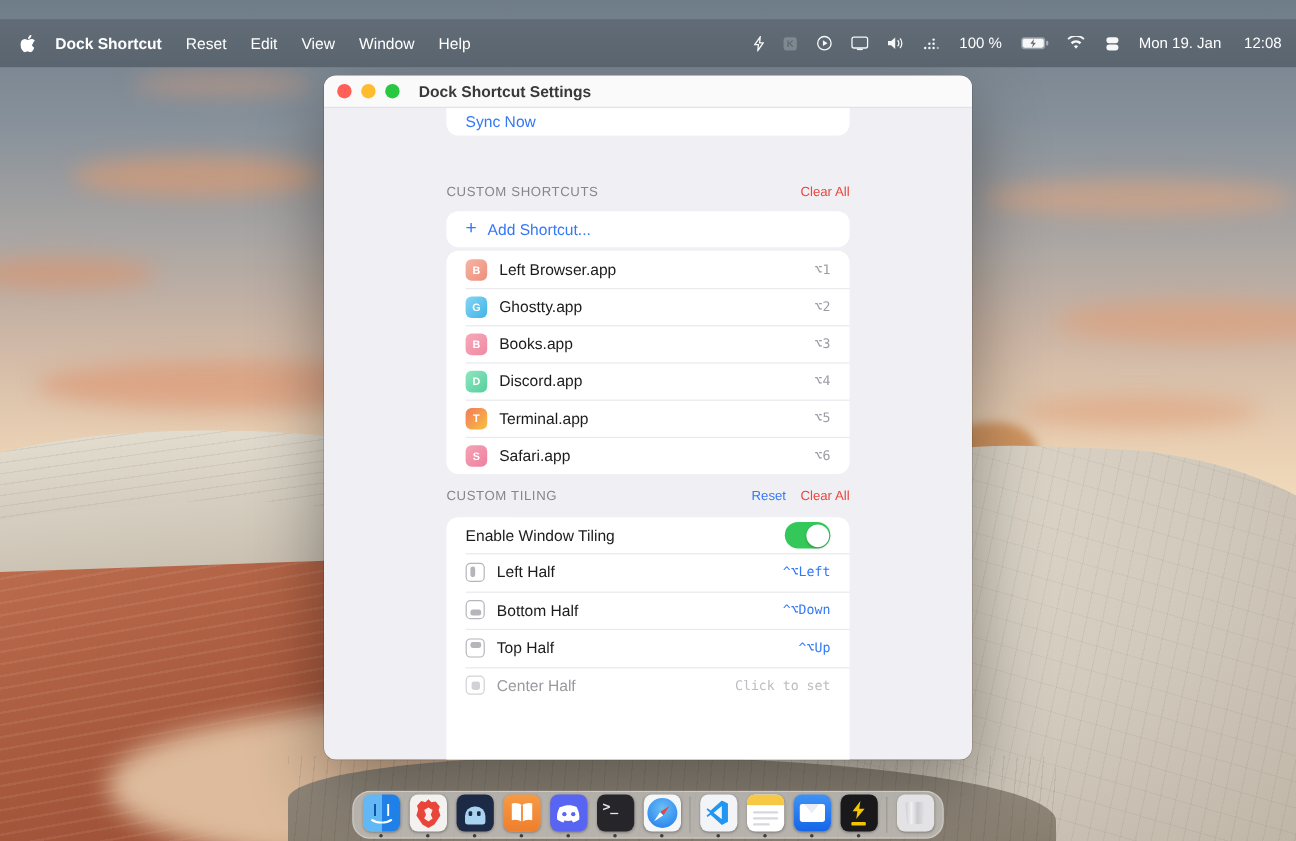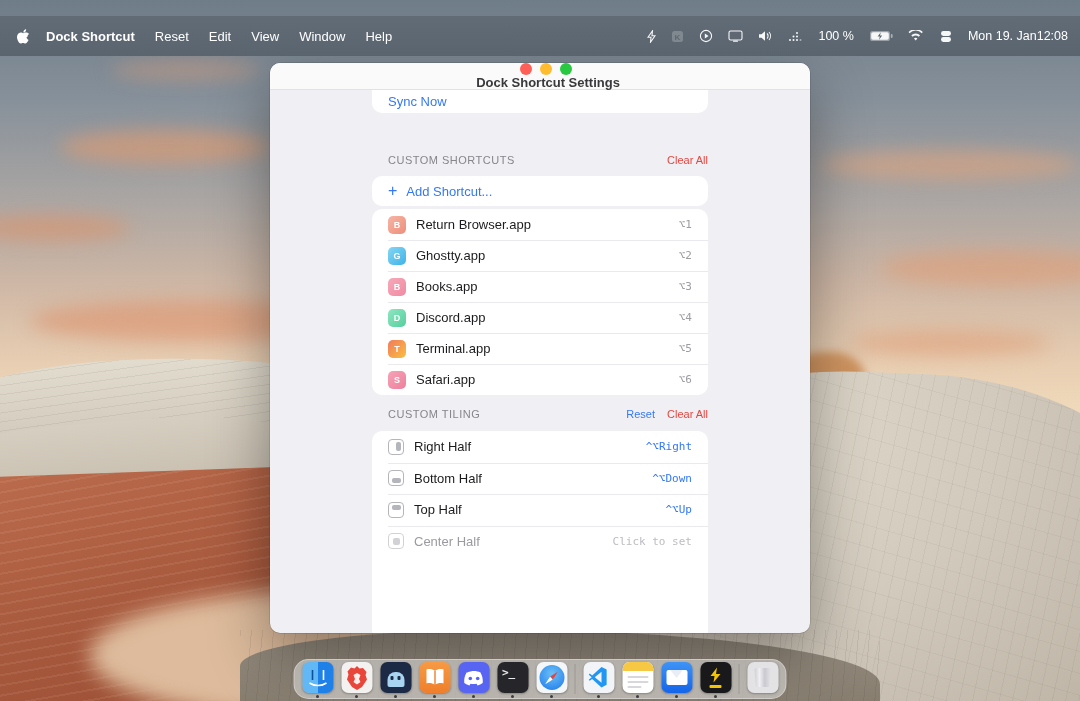--- a/index.html
+++ b/index.html
@@ -49,43 +49,43 @@
   .menubar { position:absolute; left:0; top:16px; width:1080px; height:40px;
     background:linear-gradient(180deg, rgba(97,107,117,.96), rgba(88,99,110,.96));
     display:flex; align-items:center; color:#fff; font-size:13px; z-index:50; }
   .mb-left { display:flex; align-items:center; gap:0; }
   .apple { width:26px; display:flex; justify-content:center; margin-left:10px; }
   .mb-app { font-weight:700; padding:0 10px; }
   .mb-item { padding:0 10px; }
   .mb-right { margin-left:auto; display:flex; align-items:center; gap:15px; padding-right:12px; font-size:12.5px; }
   .sicon { display:flex; align-items:center; opacity:.95; }
   .sicon.dim { opacity:.6; }
-  .clock { display:flex; gap:0; }
+  .clock { display:flex; gap:19px; }
 
   
   .window { position:absolute; left:270px; top:63px; width:540px; height:570px;
     background:#f0f0f4; border-radius:10px; overflow:hidden; z-index:40;
     box-shadow:0 22px 60px rgba(0,0,0,.38), 0 0 0 0.5px rgba(0,0,0,.2); }
   .titlebar { position:absolute; left:0; top:0; right:0; height:27px; background:#fafafa;
-    border-bottom:1px solid #e2e2e6; display:flex; align-items:center;flex-direction:column; }
+    border-bottom:1px solid #e2e2e6; display:flex; align-items:center; }
   .lights { display:flex; gap:8px; margin-left:11px; }
   .light { width:12px; height:12px; border-radius:50%; }
   .light.red { background:#ff5f57; } .light.yellow { background:#febc2e; } .light.green { background:#28c840; }
   .win-title { margin-left:16px; font-size:13px; font-weight:700; color:#39393c; }
 
   .content { position:absolute; left:0; top:28px; right:0; bottom:0;padding-left:41px; }
   .col { position:absolute; left:102px; width:336px; }
 
   .card { background:#fff; border-radius:10px; }
   .card.cut-top { border-radius:0 0 10px 10px; }
 
   .sync-card { top:-1px; height:23px; display:flex; align-items:center; padding:0 16px; }
   .link-blue { color:#3478f6; font-size:13px; }
   .sec-head { position:absolute; height:16px; display:flex; align-items:center; }
-  .sec-title { font-size:11px; color:#85858b; letter-spacing:.5px;margin-left:16px; }
+  .sec-title { font-size:11px; color:#85858b; letter-spacing:.5px; }
   .sec-actions { margin-left:auto; display:flex; gap:12px; font-size:11px; }
   .act-blue { color:#3478f6; } .act-red { color:#e8453f; }
 
   .add-card { top:85px; height:30px; display:flex; align-items:center; padding:0 16px; }
   .plus { color:#3478f6; font-size:16px; font-weight:400; margin-right:9px; line-height:1; }
   .add-label { color:#3478f6; font-size:13px; font-weight:500; }
 
   .row { height:31px; display:flex; align-items:center; padding:0 16px; position:relative; }
   .row + .row::before { content:""; position:absolute; left:16px; right:0; top:0; height:1px; background:#e9e9ee; }
   .row-name { font-size:13px; color:#1c1c1e; }
@@ -295,21 +295,21 @@
     </div>
 
     <div class="col card add-card" style="position:absolute;">
       <span class="plus">+</span>
       <span class="add-label">Add Shortcut...</span>
     </div>
 
     <div class="col card" style="position:absolute; top:118px;">
       <div class="row">
         <span class="appicon ai-brave">B</span>
-        <span class="row-name">Return Browser.app</span>
+        <span class="row-name">Left Browser.app</span>
         <span class="row-short">⌥1</span>
       </div>
       <div class="row">
         <span class="appicon ai-ghostty">G</span>
         <span class="row-name">Ghostty.app</span>
         <span class="row-short">⌥2</span>
       </div>
       <div class="row">
         <span class="appicon ai-books">B</span>
         <span class="row-name">Books.app</span>
@@ -334,26 +334,32 @@
 
     <div class="col sec-head" style="top:315px;">
       <span class="sec-title">CUSTOM TILING</span>
       <span class="sec-actions">
         <span class="act-blue">Reset</span>
         <span class="act-red">Clear All</span>
       </span>
     </div>
 
     <div class="col card tiling-card" style="position:absolute;">
+      <div class="row trow enable">
+        <span class="row-name">Enable Window Tiling</span>
+        <span class="toggle">
+            <span class="knob"></span>
+          </span>
+      </div>
       <div class="row trow">
-        <span class="tile-ic t-right">
+        <span class="tile-ic t-left">
             <i></i>
           </span>
-        <span class="row-name">Right Half</span>
-        <span class="row-short short-blue">^⌥Right</span>
+        <span class="row-name">Left Half</span>
+        <span class="row-short short-blue">^⌥Left</span>
       </div>
       <div class="row trow">
         <span class="tile-ic t-bot">
             <i></i>
           </span>
         <span class="row-name">Bottom Half</span>
         <span class="row-short short-blue">^⌥Down</span>
       </div>
       <div class="row trow">
         <span class="tile-ic t-top">

